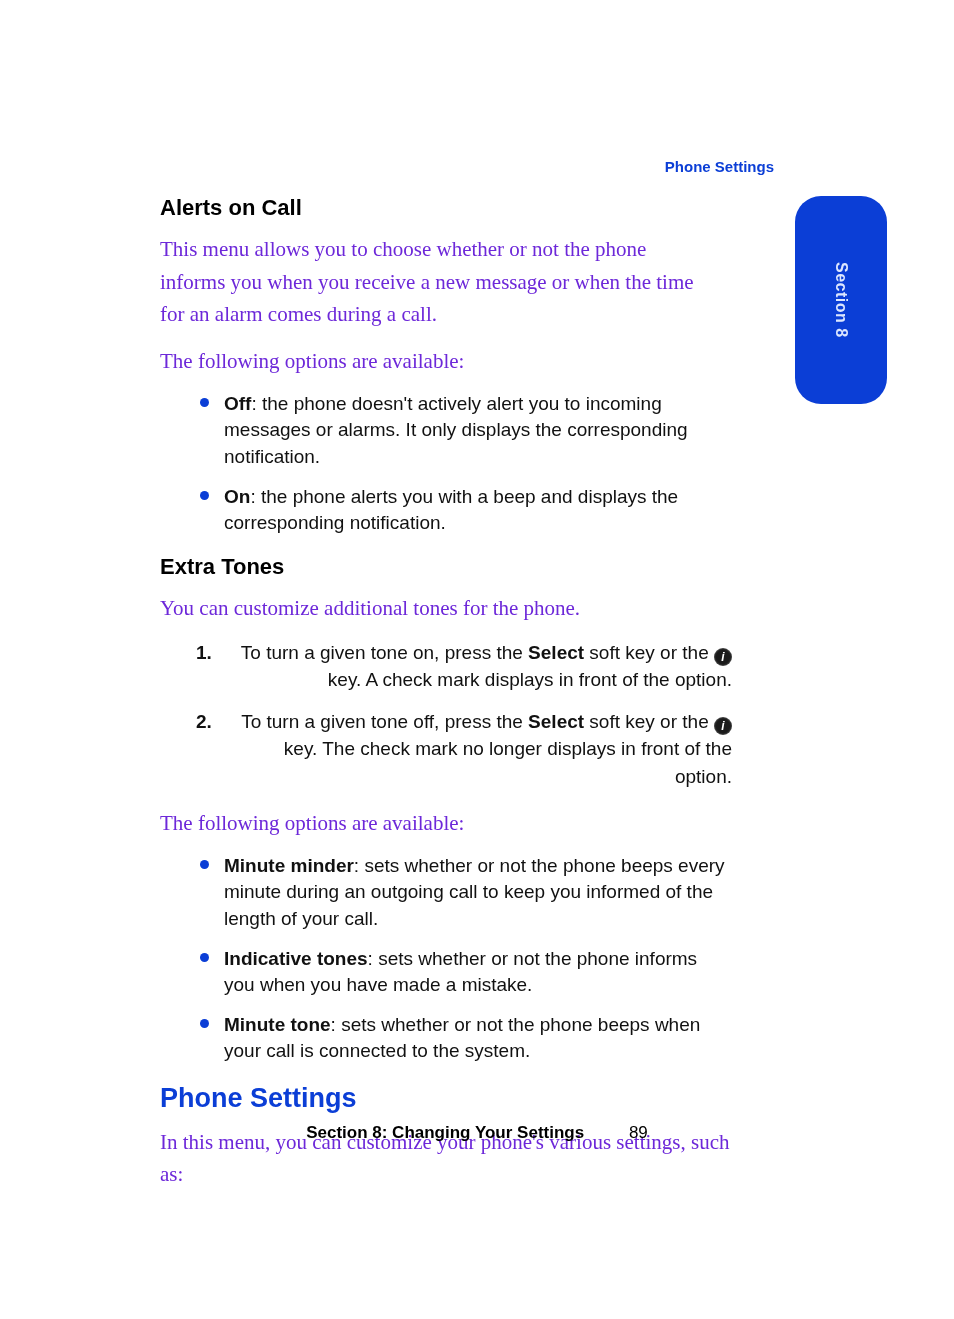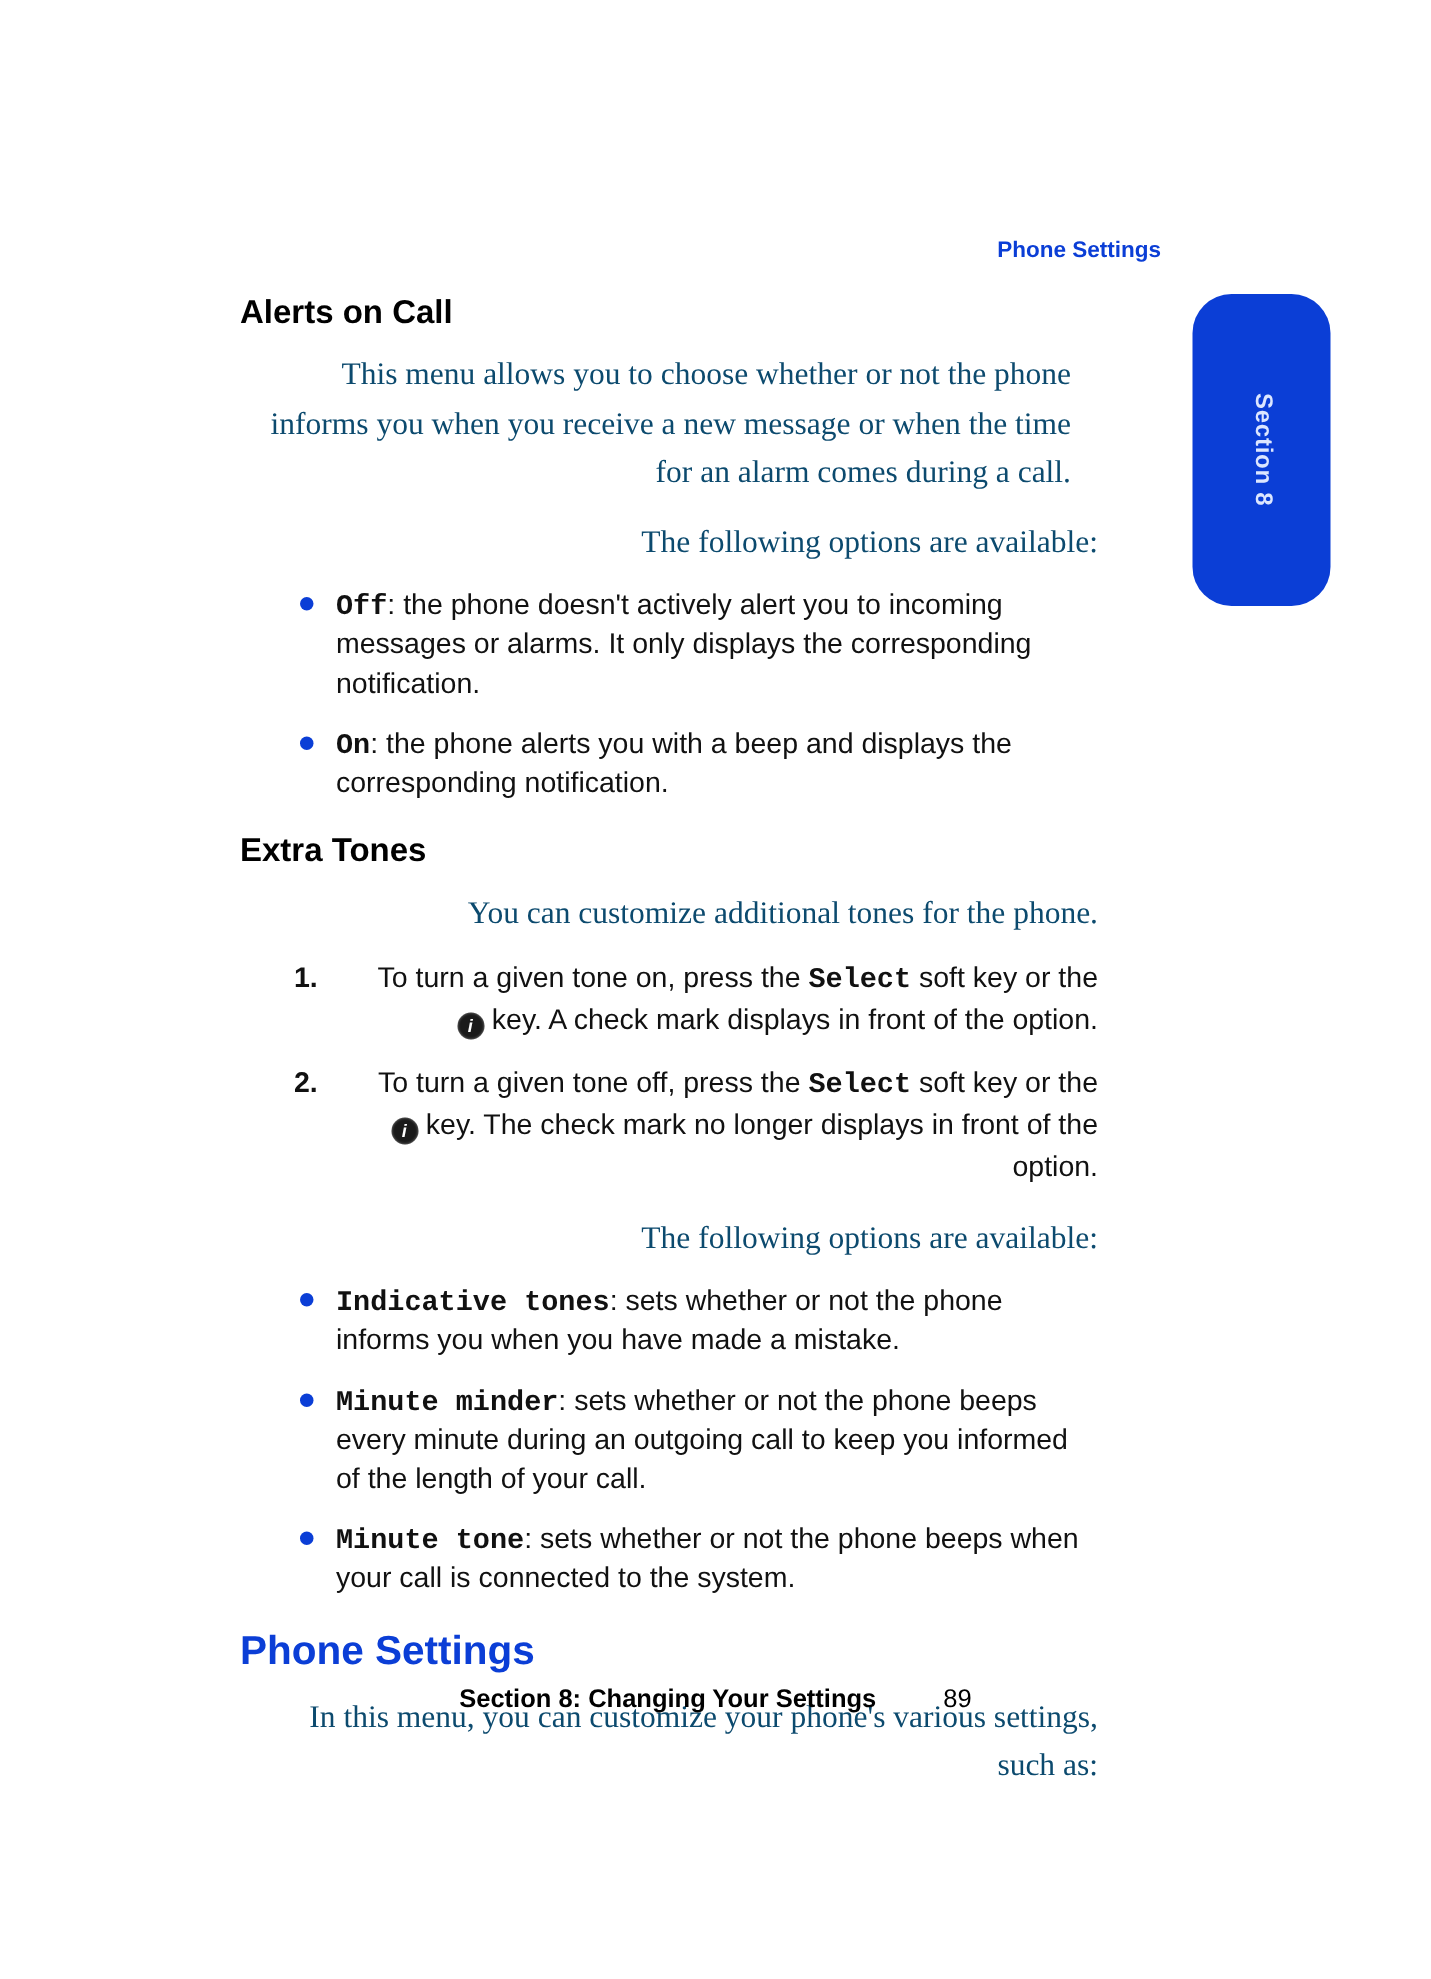--- a/index.html
+++ b/index.html
@@ -62,23 +62,22 @@
     font-family: Arial, Helvetica, sans-serif;
     font-weight: bold;
     font-size: 22px;
     margin: 0 0 12px 0;
     color: #000;
   }
   p.body {
     font-family: "Book Antiqua", Palatino, Georgia, serif;
     font-size: 21px;
     line-height: 1.55;
-    margin: 0 0 14px 16px;
-    color: #0c4a6e;
-    text-align: right;
+    margin: 0 0 14px 0;
+    color: #6d28d9;
   }
   ul.bullets {
     margin: 4px 0 18px 0;
     padding: 0 0 0 58px;
     list-style: none;
   }
   ul.bullets li {
     position: relative;
     font-family: Arial, Helvetica, sans-serif;
     font-size: 19px;
@@ -114,21 +113,21 @@
   }
   ol.steps li::before {
     counter-increment: step;
     content: counter(step) ".";
     position: absolute;
     left: -34px;
     top: 0;
     font-weight: bold;
     font-family: Arial, Helvetica, sans-serif;
   }
-  .bold { font-weight: bold; font-family: Liberation Mono, monospace; }
+  .bold { font-weight: bold; }
   h2.section-title {
     font-family: Arial, Helvetica, sans-serif;
     font-weight: bold;
     font-size: 27px;
     color: #0b3ed6;
     margin: 10px 0 12px 0;
   }
   .footer {
     position: absolute;
     left: 0;
@@ -201,24 +200,24 @@
       </li>
       <li>
         <span>To turn a given tone off, press the </span><span class="bold">Select</span><span> soft key or the </span><span class="key-icon">i</span><span> key. The check mark no longer displays in front of the option.</span>
       </li>
     </ol>
 
     <p class="body">The following options are available:</p>
 
     <ul class="bullets">
       <li>
+        <span class="bold">Minute minder</span><span>: sets whether or not the phone beeps every minute during an outgoing call to keep you informed of the length of your call.</span>
+      </li>
+      <li>
         <span class="bold">Indicative tones</span><span>: sets whether or not the phone informs you when you have made a mistake.</span>
-      </li>
-      <li>
-        <span class="bold">Minute minder</span><span>: sets whether or not the phone beeps every minute during an outgoing call to keep you informed of the length of your call.</span>
       </li>
       <li>
         <span class="bold">Minute tone</span><span>: sets whether or not the phone beeps when your call is connected to the system.</span>
       </li>
     </ul>
 
     <h2 class="section-title">Phone Settings</h2>
 
     <p class="body">In this menu, you can customize your phone's various settings, such as:</p>
 

